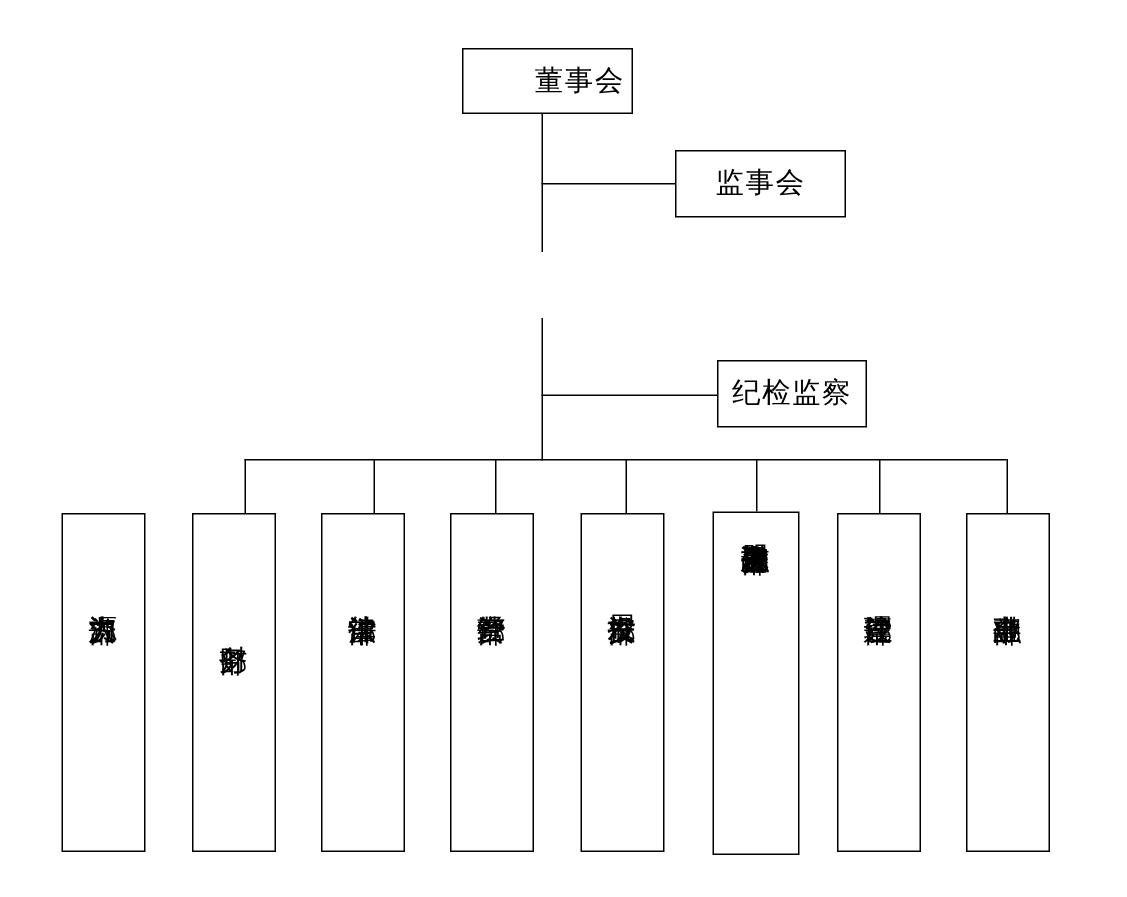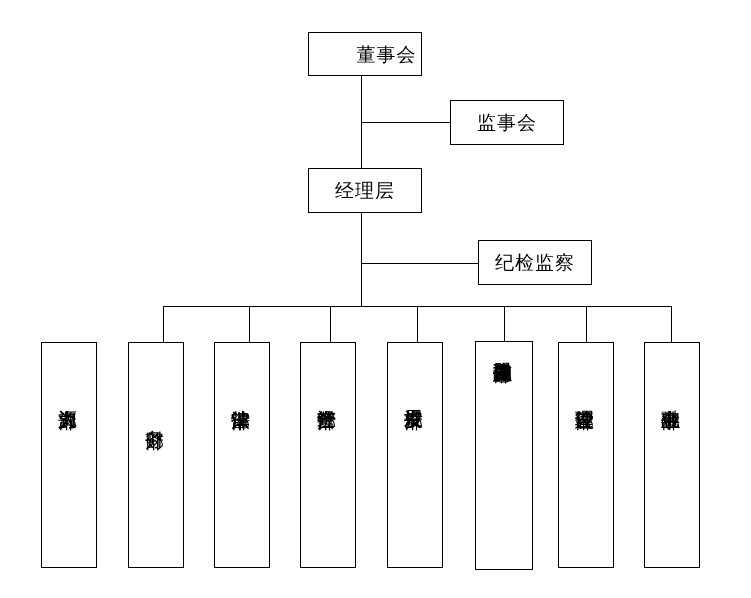--- a/index.html
+++ b/index.html
@@ -91,25 +91,22 @@
   <div class="line line-v" style="left:671px; top:306px; height:36px;"></div>
 
   <div class="node node-h" style="left:308px; top:32px; width:114px; height:44px;padding-left:43px;">
     <span class="node-label">董事会</span>
   </div>
 
   <div class="node node-h" style="left:450px; top:100px; width:114px; height:45px;">
     <span class="node-label">监事会</span>
   </div>
 
-  <div class="node node-h" style="left:308px; top:168px; width:114px; height:45px;">
-    <span class="node-label">经理层</span>
-  </div>
 
-  <div class="node node-h" style="left:478px; top:240px; width:114px; height:45px;">
+  <div class="node node-h" style="left:478px; top:240px; width:100px; height:45px;">
     <span class="node-label">纪检监察</span>
   </div>
 
   <div class="node node-v" style="left:41px; top:342px; width:56px; height:226px;">
     <span class="node-label" style="top:52px;">人力资源部</span>
   </div>
 
   <div class="node node-v" style="left:128px; top:342px; width:56px; height:226px;">
     <span class="node-label" style="top:72px;">财务部</span>
   </div>

